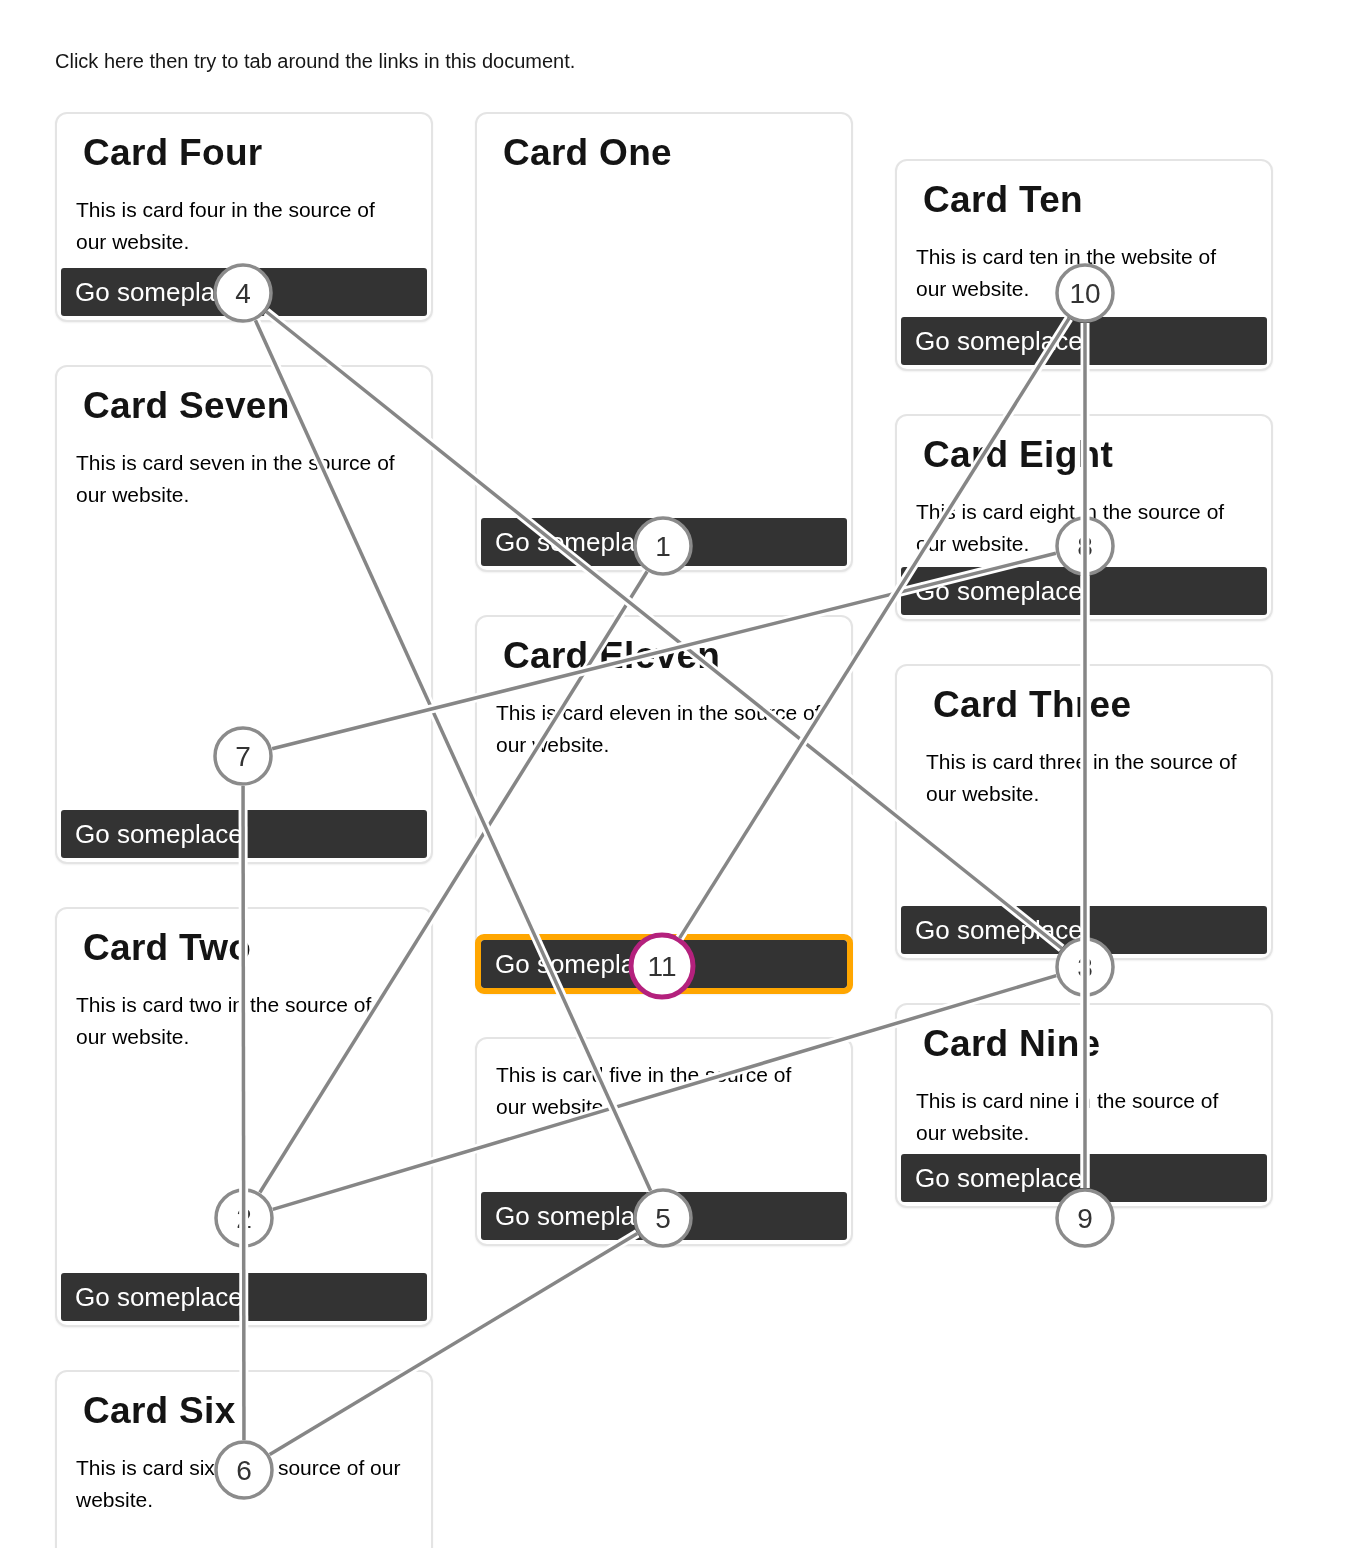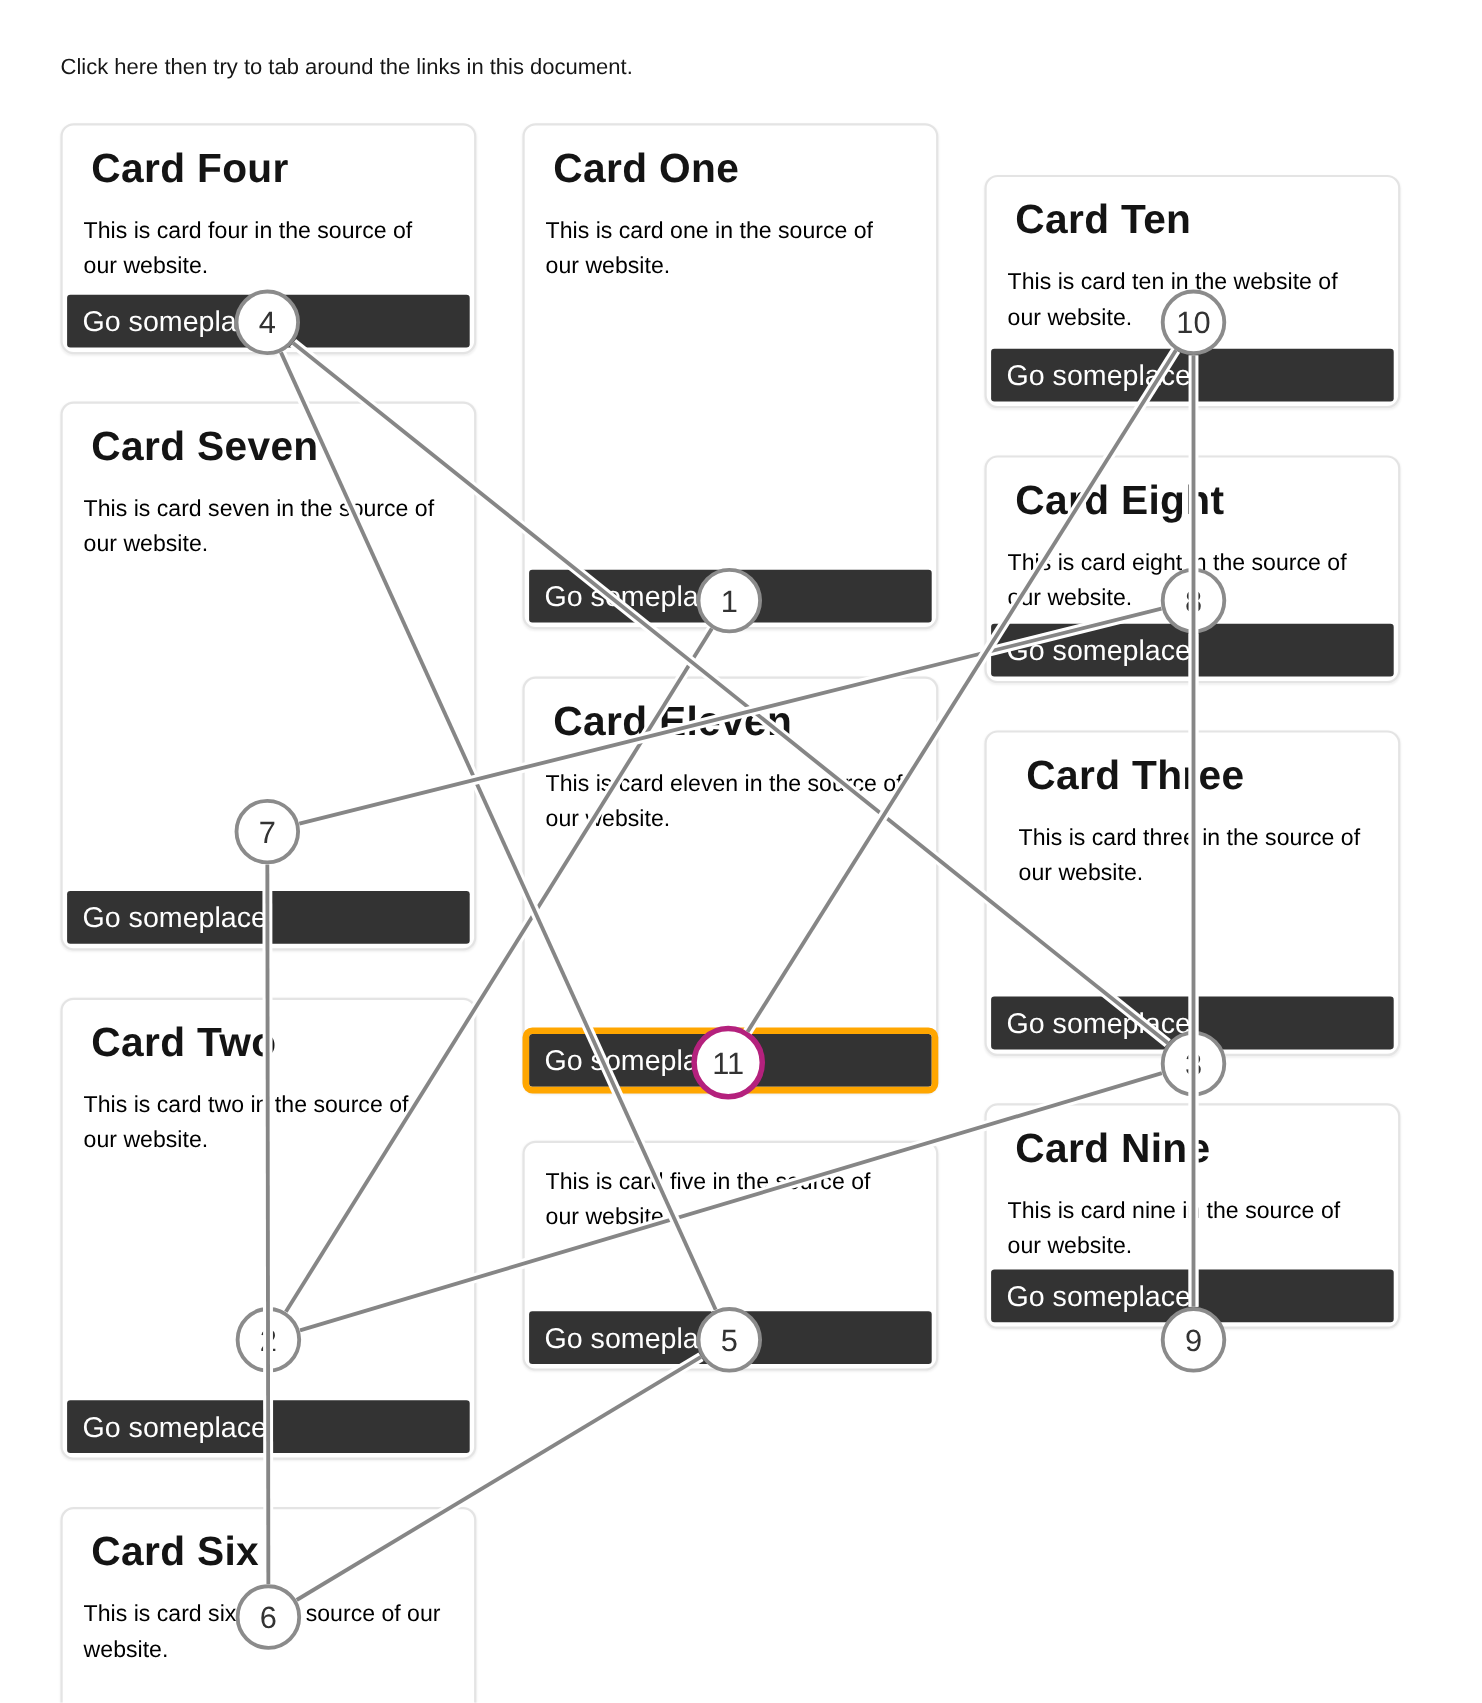--- a/index.html
+++ b/index.html
@@ -62,21 +62,20 @@
         </div>
         <div class="card" style="height: 268px;">
           <h2 class="card-title">Card Six</h2>
           <p class="card-text">This is card six in the source of our website.</p>
           <a class="btn">Go someplace</a>
         </div>
       </div>
       <div class="col">
         <div class="card" style="height: 460px;">
           <h2 class="card-title">Card One</h2>
-          <p class="card-text">This is card one in the source of our website.</p>
           <a class="btn">Go someplace</a>
         </div>
         <div class="card" style="height: 379px;">
           <h2 class="card-title">Card Eleven</h2>
           <p class="card-text">This is card eleven in the source of our website.</p>
           <a class="btn focused">Go someplace</a>
         </div>
         <div class="card" style="height: 209px;">
           <p class="card-text">This is card five in the source of our website.</p>
           <a class="btn">Go someplace</a>

